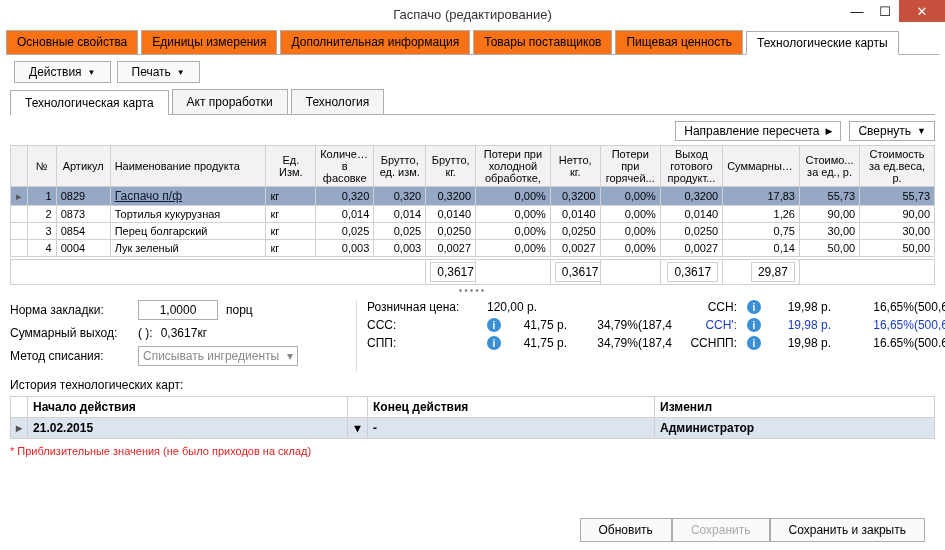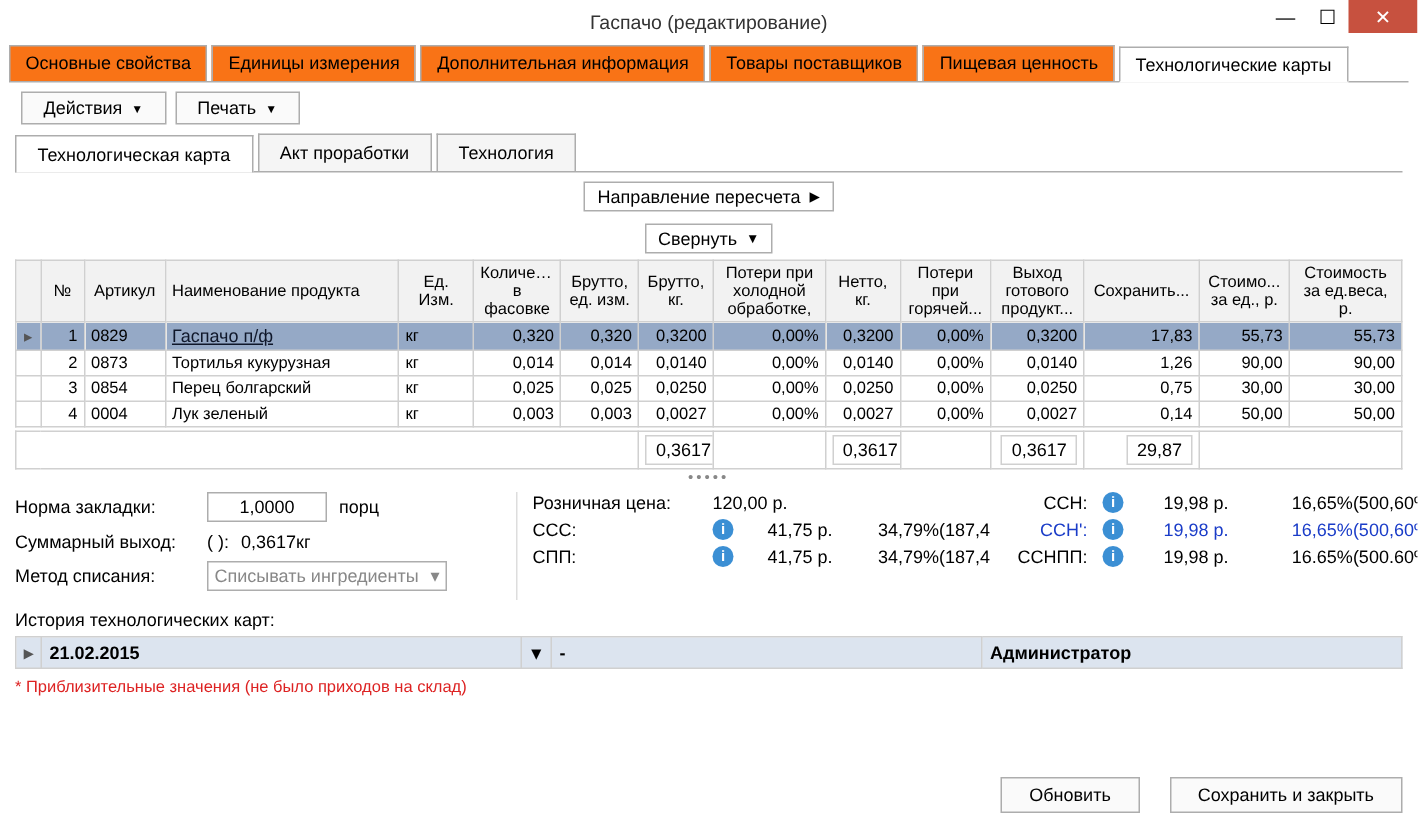--- a/index.html
+++ b/index.html
@@ -16,40 +16,40 @@
 .tabs-outer .tab.active { background: #fff; border-bottom: 1px solid #fff; position: relative; top: 1px; }
 
 .toolbar { padding: 6px 14px; display: flex; gap: 6px; }
 .btn { padding: 3px 14px; border: 1px solid #adadad; background: #fafafa; cursor: pointer; display: inline-flex; align-items: center; gap: 6px; }
 .btn .caret { font-size: 8px; }
 
 .tabs-inner { display: flex; border-bottom: 1px solid #adadad; margin: 0 10px; }
 .tabs-inner .tab { padding: 5px 14px; border: 1px solid #adadad; border-bottom: none; margin-right: 3px; background: #f5f5f5; cursor: pointer; }
 .tabs-inner .tab.active { background: #fff; position: relative; top: 1px; }
 
-.recalc-bar { display: flex; justify-content: flex-end; padding: 6px 10px 4px; gap: 8px; align-items: center; flex-direction: column; }
+.recalc-bar { display: flex; justify-content: flex-end; padding: 6px 10px 4px; gap: 8px; align-items: center; }
 .sel-btn { border: 1px solid #adadad; padding: 2px 8px; display: inline-flex; align-items: center; gap: 6px; cursor: pointer; background: #fff; }
 .sel-btn .arrow { font-size: 9px; }
 
 .grid-wrap { margin: 0 10px; }
 table.grid { border-collapse: collapse; width: 100%; table-layout: fixed; }
 table.grid th, table.grid td { border: 1px solid #d0d0d0; padding: 2px 4px; vertical-align: middle; font-size: 11px; overflow: hidden; white-space: nowrap; text-overflow: ellipsis; }
 table.grid th { background: #f2f2f2; font-weight: normal; text-align: center; height: 36px; white-space: normal; line-height: 1.1; }
 table.grid td.num { text-align: right; }
 table.grid tr.selected td { background: #95a9c6; }
 table.grid tr.selected td a { color: #0f172a; }
 table.grid td a { color: #1a3cc8; text-decoration: underline; cursor: pointer; }
 
 .row-indicator { width: 14px; text-align: center; color: #555; }
 .sum-row td { border: none; }
 .sum-row .cell { border: 1px solid #d0d0d0; display: inline-block; padding: 2px 6px; min-width: 42px; text-align: right; }
 
 .dots { text-align: center; color: #888; font-size: 10px; letter-spacing: 2px; padding: 0 0 4px; }
 
-.lower { display: flex; margin: 0 10px 6px; gap: 4px; }
+.lower { display: flex; margin: 0 10px 6px; gap: 16px; }
 .lower .left { flex: 0 0 330px; }
 .lower .left .row { display: flex; align-items: center; margin-bottom: 6px; gap: 8px; }
 .lower .left label { width: 120px; }
 .lower .left input, .lower .left .combo { border: 1px solid #adadad; padding: 2px 4px; width: 80px; text-align: center; }
 .lower .left .combo { width: 160px; text-align: left; color: #888; background: #fff; display: inline-flex; justify-content: space-between; align-items: center; }
 
 .lower .right { flex: 1; border-left: 1px solid #ddd; padding-left: 10px; }
 .lower .right .rrow { display: flex; margin-bottom: 4px; gap: 10px; align-items: center; }
 .lower .right .rrow > span { white-space: nowrap; }
 .lbl1 { width: 110px; }
@@ -62,21 +62,21 @@
 .blue { color: #1a3cc8; }
 
 .history { margin: 4px 10px 0; }
 .history h4 { font-weight: normal; margin-bottom: 4px; }
 table.hist { border-collapse: collapse; width: 100%; }
 table.hist th, table.hist td { border: 1px solid #d0d0d0; padding: 3px 5px; text-align: left; }
 table.hist tr.sel td { background: #dce4ef; font-weight: bold; }
 
 .warn { color: #d22; margin: 6px 10px; font-size: 11px; }
 
-.footer { position: absolute; bottom: 8px; right: 10px; display: flex; gap: 20px; }
+.footer { position: absolute; bottom: 8px; right: 20px; display: flex; gap: 0; }
 .footer .btn { padding: 4px 18px; }
 .footer .btn[disabled] { color: #aaa; cursor: default; }
 </style>
 </head>
 <body>
 
 <div class="titlebar">
   <span class="title">Гаспачо (редактирование)</span>
   <div class="win-btns">
     <button class="win-btn">—</button>
@@ -148,21 +148,21 @@
           <th>Артикул</th>
           <th style="text-align:left">Наименование продукта</th>
           <th>Ед. Изм.</th>
 <th>Количес... в фасовке</th>
           <th>Брутто, ед. изм.</th>
           <th>Брутто, кг.</th>
           <th>Потери при холодной обработке,</th>
           <th>Нетто, кг.</th>
 <th>Потери при горячей...</th>
           <th>Выход готового продукт...</th>
-          <th>Сохранить...</th>
+          <th>Суммарный...</th>
           <th>Стоимо... за ед., р.</th>
           <th>Стоимость за ед.веса, р.</th>
 </tr>
       </thead>
 <tbody id="grid-body">
         <tr class="selected">
           <td class="row-indicator">▸</td>
           <td class="num">1</td>
           <td>0829</td>
           <td><a>Гаспачо п/ф</a></td>
@@ -323,29 +323,37 @@
   <h4>История технологических карт:</h4>
   <table class="hist">
     <colgroup>
         <col style="width:16px">
         <col style="width:320px">
         <col style="width:20px">
         <col>
         <col style="width:280px">
       </colgroup>
     <tbody>
+        <tr>
+      <th></th>
+          <th>Начало действия</th>
+          <th></th>
+          <th>Конец действия</th>
+          <th>Изменил</th>
+    </tr>
     <tr class="sel">
       <td class="row-indicator">▸</td>
           <td>21.02.2015</td>
       <td style="text-align:center;cursor:pointer">▾</td>
       <td>-</td>
           <td>Администратор</td>
     </tr>
   </tbody>
     </table>
 </div>
 
 <div class="warn">* Приблизительные значения (не было приходов на склад)</div>
 
 <div class="footer">
   <button class="btn">Обновить</button>
+  <button class="btn" disabled="">Сохранить</button>
   <button class="btn">Сохранить и закрыть</button>
 </div>
 
 </body></html>

